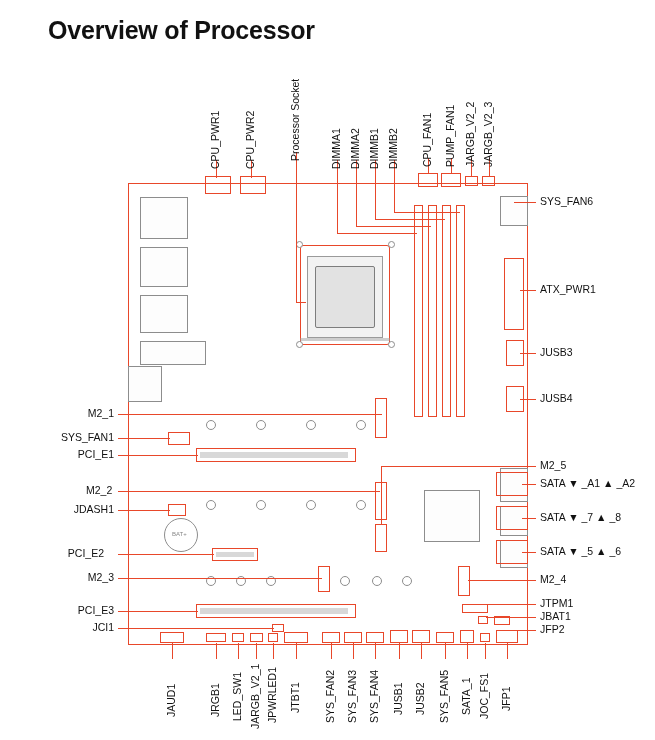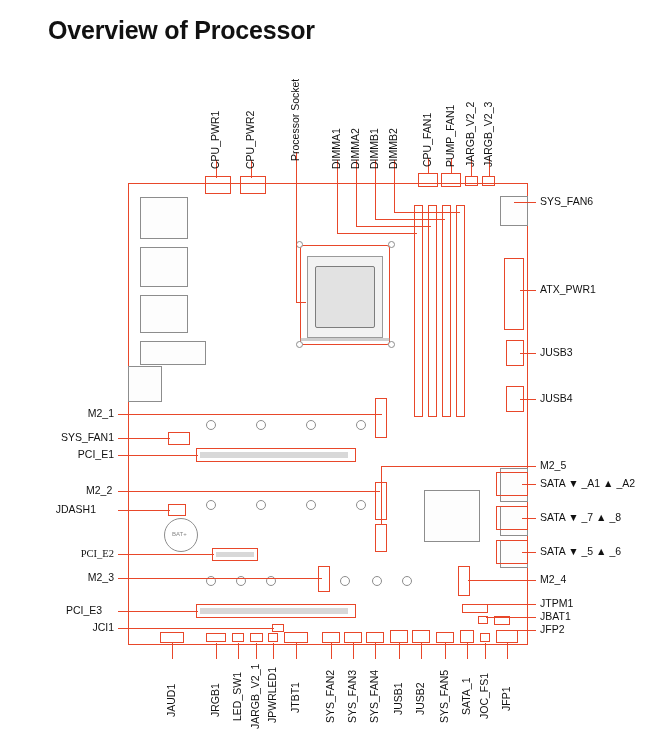--- a/index.html
+++ b/index.html
@@ -314,24 +314,24 @@
   <div class="lbl" style="left:540px;top:546px;">SATA ▼ _5 ▲ _6</div>
   <div class="lbl" style="left:540px;top:574px;">M2_4</div>
   <div class="lbl" style="left:540px;top:598px;">JTPM1</div>
   <div class="lbl" style="left:540px;top:611px;">JBAT1</div>
   <div class="lbl" style="left:540px;top:624px;">JFP2</div>
 
   <div class="lbl" style="left:86px;top:408px;text-align:right;width:28px;">M2_1</div>
   <div class="lbl" style="left:53px;top:432px;text-align:right;width:61px;">SYS_FAN1</div>
   <div class="lbl" style="left:66px;top:449px;text-align:right;width:48px;">PCI_E1</div>
   <div class="lbl" style="left:86px;top:485px;width:28px;">M2_2</div>
-  <div class="lbl" style="left:44px;top:504px;text-align:right;width:52px;">JDASH1</div>
-  <div class="lbl" style="left:66px;top:548px;text-align:right;width:48px;font-family:Liberation Serif, serif;">PCI_E2</div>
+  <div class="lbl" style="left:62px;top:504px;text-align:right;width:52px;">JDASH1</div>
+  <div class="lbl" style="left:56px;top:548px;text-align:right;width:48px;">PCI_E2</div>
   <div class="lbl" style="left:86px;top:572px;text-align:right;width:28px;">M2_3</div>
-  <div class="lbl" style="left:66px;top:605px;width:48px;">PCI_E3</div>
+  <div class="lbl" style="left:66px;top:605px;text-align:right;width:48px;">PCI_E3</div>
   <div class="lbl" style="left:80px;top:622px;text-align:right;width:34px;">JCI1</div>
 
   <div class="lbl vert" style="left:177px;top:706px;">JAUD1</div>
   <div class="lbl vert" style="left:221px;top:706px;">JRGB1</div>
   <div class="lbl vert" style="left:243px;top:710px;">LED_SW1</div>
   <div class="lbl vert" style="left:261px;top:718px;">JARGB_V2_1</div>
   <div class="lbl vert" style="left:278px;top:712px;">JPWRLED1</div>
   <div class="lbl vert" style="left:301px;top:702px;">JTBT1</div>
   <div class="lbl vert" style="left:336px;top:712px;">SYS_FAN2</div>
   <div class="lbl vert" style="left:358px;top:712px;">SYS_FAN3</div>

